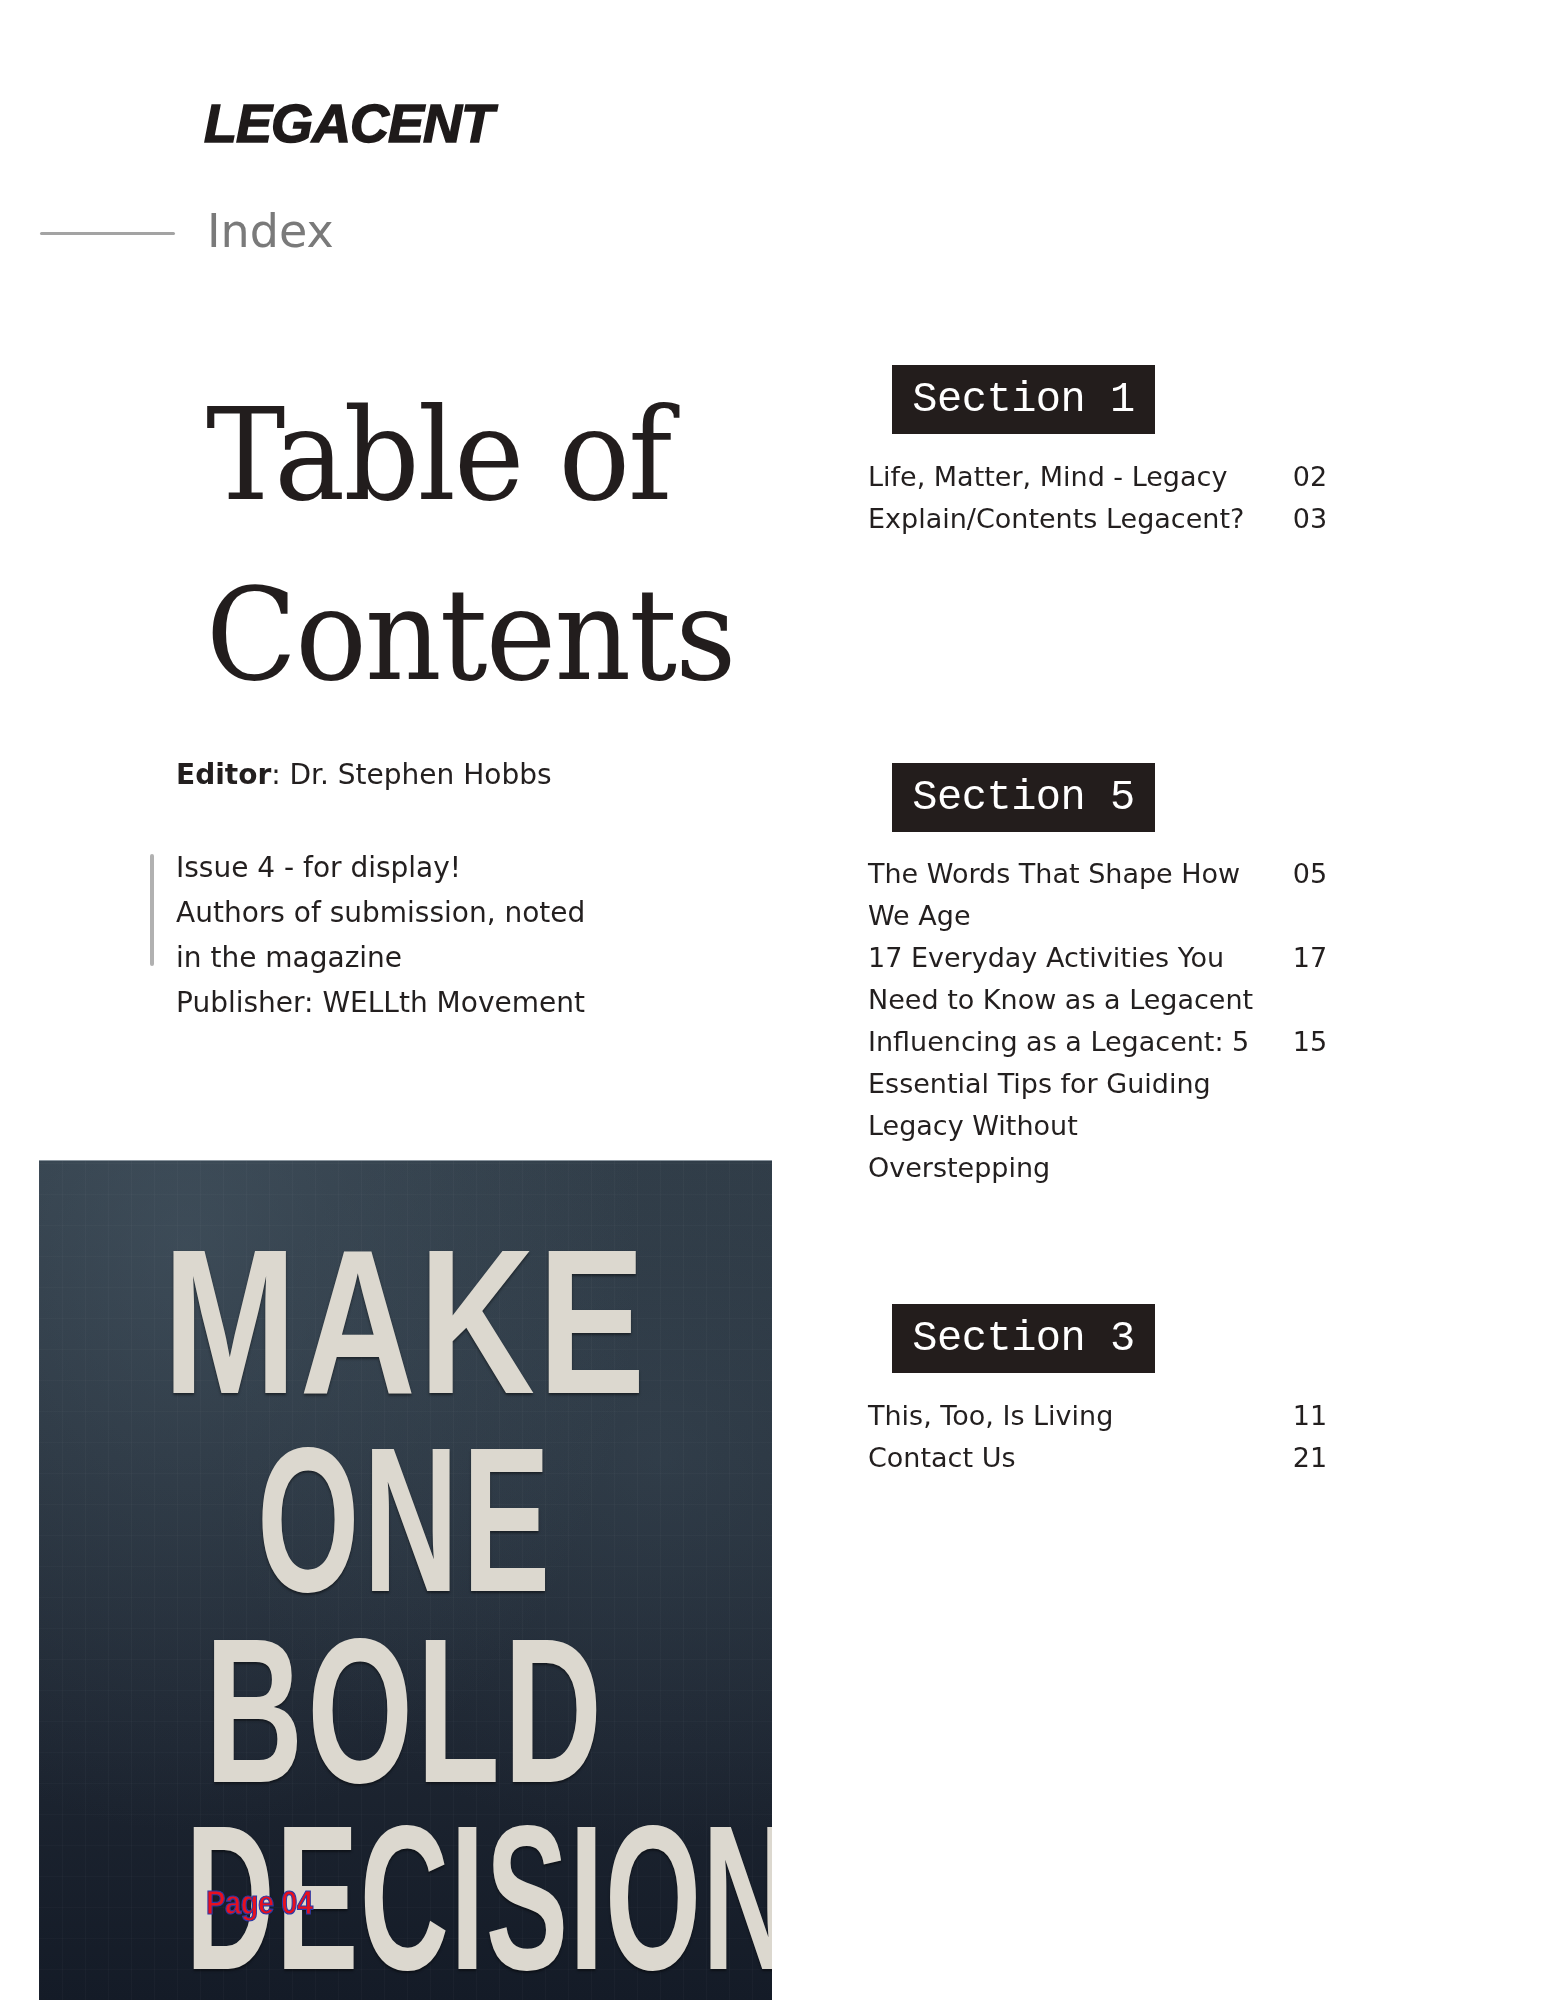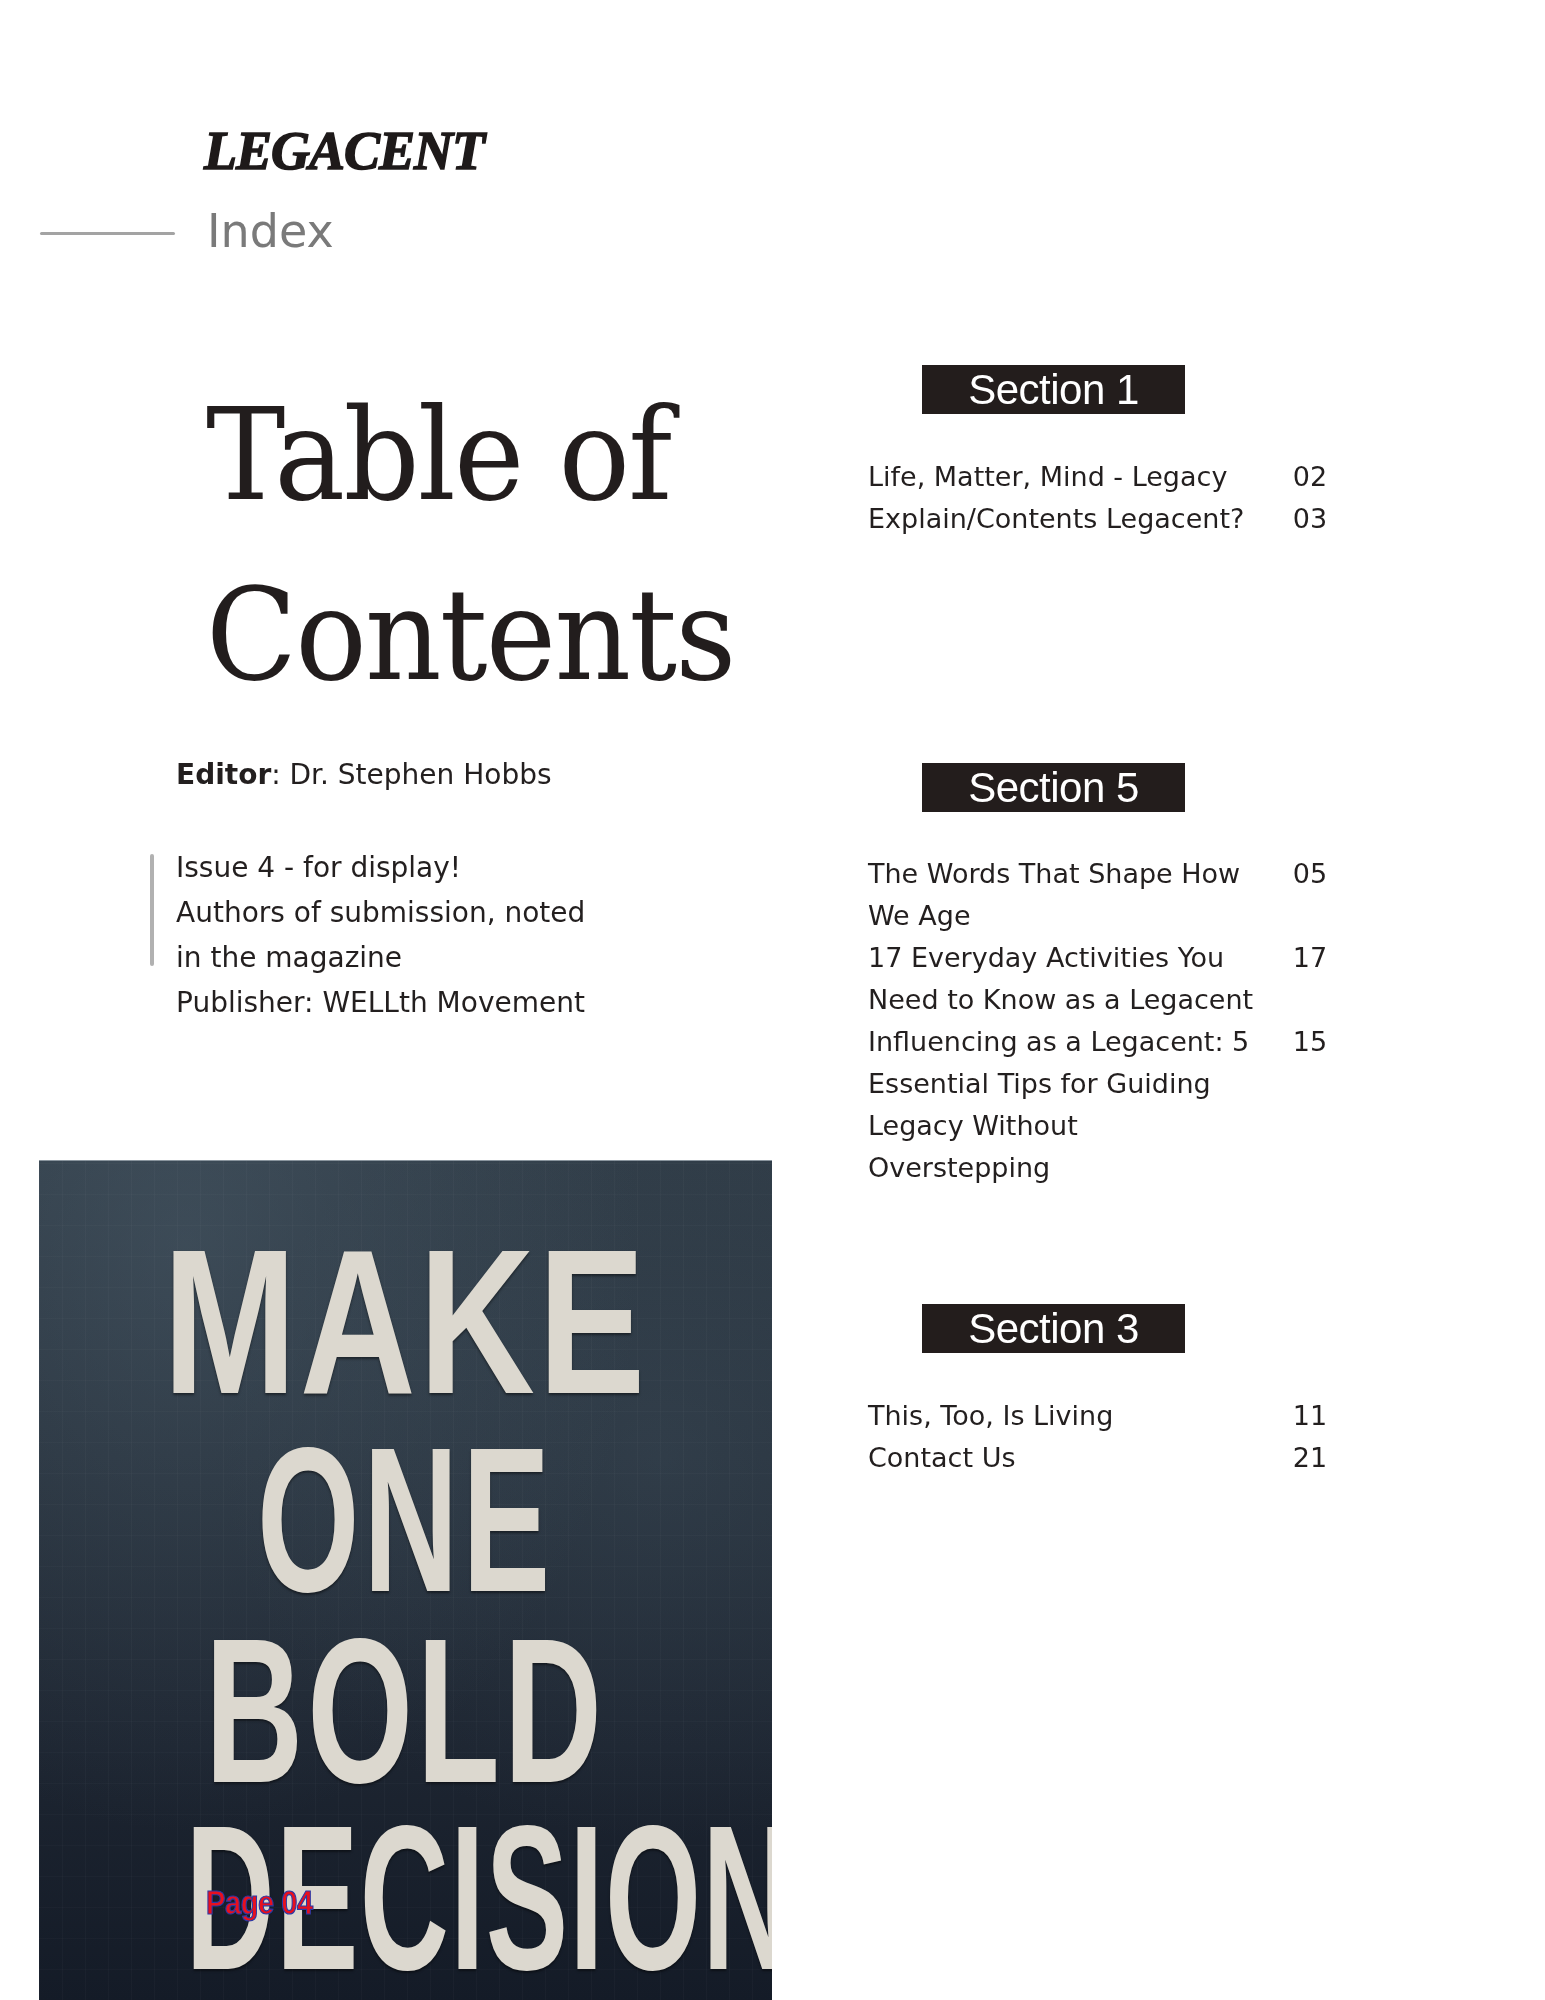--- a/index.html
+++ b/index.html
@@ -13,29 +13,28 @@
       position: relative;
       overflow: hidden;
       font-family: "DejaVu Sans", sans-serif;
       color: #231f1f;
     }
     .abs { position: absolute; }
 
     
     .brand {
       left: 204px; top: 96px;
-      font-family: Liberation Serif, serif;
+      font-family: Liberation Sans, sans-serif;
       font-weight: bold;
       font-style: italic;
       font-size: 54px;
       letter-spacing: -1px;
       color: #1e1a1a;
       transform: scaleY(1.0);
       line-height: 1;
-      margin-top: 28px;
       -webkit-text-stroke: 1.5px #1e1a1a;
     }
     .index-rule {
       left: 40px; top: 232px;
       width: 135px; height: 3px;
       background: #a3a3a3;
       border-radius: 2px;
     }
     .index-label {
       left: 207px; top: 208px;
@@ -76,25 +75,25 @@
     .info {
       left: 176px; top: 845px;
       font-size: 28px;
       line-height: 45px;
       color: #231f1f;
     }
     .info div { white-space: nowrap; }
 
     
     .section-badge {
-      left: 922px;
-      width: 263px; height: 49px;
+      left: 892px;
+      width: 263px; height: 69px;
       background: #231d1c;
       color: #ffffff;
-      font-family: Liberation Sans, sans-serif;
+      font-family: Liberation Mono, monospace;
       font-size: 42px;
       display: flex;
       align-items: center;
       justify-content: center;
       letter-spacing: -0.5px;
     }
     .toc-list {
       left: 868px;
       width: 472px;
       font-size: 27px;

